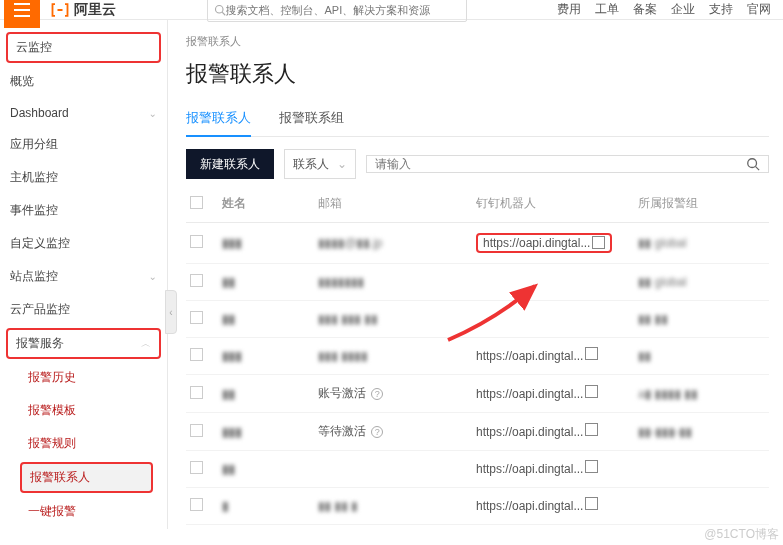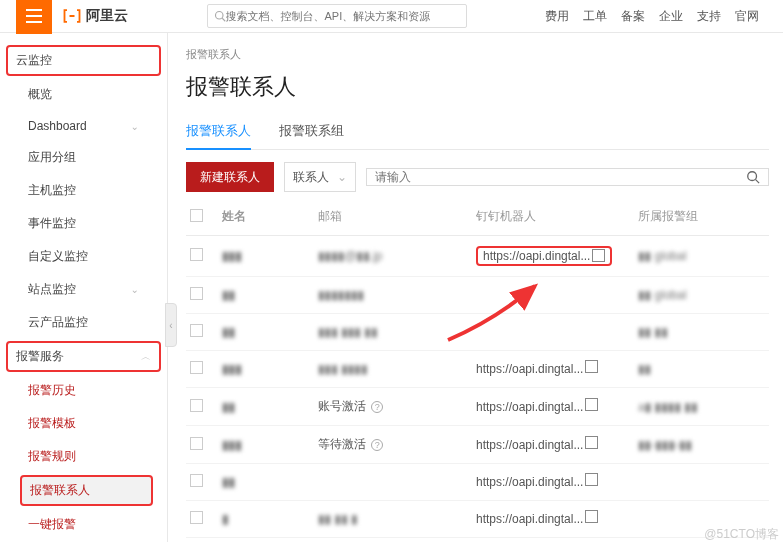--- a/index.html
+++ b/index.html
@@ -1,42 +1,42 @@
 <!DOCTYPE html>
 <html><head>
 <meta charset="utf-8">
 <style>
 * { margin:0; padding:0; box-sizing:border-box; }
 body { font-family:"Microsoft YaHei","PingFang SC",Arial,sans-serif; font-size:12px; color:#333; background:#fff; width:783px; height:545px; overflow:hidden; position:relative; }
-.top-bar { height:20px; border-bottom:1px solid #e8e8e8; display:flex; align-items:center; padding:16px; }
+.top-bar { height:20px; border-bottom:1px solid #e8e8e8; display:flex; align-items:center; padding:4px; }
 .burger { width:36px; height:36px; background:#ff6a00; display:flex; align-items:center; justify-content:center; color:#fff; }
 .logo { display:flex; align-items:center; gap:4px; margin-left:10px; }
 .logo-icon { width:20px; height:20px; }
 .logo-text { font-size:14px; font-weight:600; color:#3b3b3b; }
 .search-wrap { flex:1; display:flex; justify-content:center; }
 .search-box { width:260px; height:24px; border:1px solid #dcdcdc; border-radius:2px; display:flex; align-items:center; padding:0 6px; color:#aaa; }
 .search-box input { border:none; outline:none; flex:1; font-size:11px; color:#888; background:transparent; }
 .top-links { display:flex; gap:14px; margin-right:8px; }
 .top-links span { font-size:12px; color:#555; cursor:pointer; }
 .body { display:flex; height:calc(100% - 36px); }
 .sidebar { width:168px; border-right:1px solid #e8e8e8; padding-top:10px; flex-shrink:0; position:relative; }
-.side-section { padding:8px 28px; font-size:12px; color:#444; display:flex; align-items:center; justify-content:space-between; cursor:pointer; }
+.side-section { padding:8px 10px; font-size:12px; color:#444; display:flex; align-items:center; justify-content:space-between; cursor:pointer; }
 .side-section .chev { color:#bbb; font-size:10px; }
 .side-sub { padding:8px 14px 8px 28px; font-size:12px; color:#b91c1c; cursor:pointer; }
 .hi { border:2px solid #e33; border-radius:4px; margin:2px 6px; padding:5px 8px !important; }
 .hi-sub { border:2px solid #e33; border-radius:4px; margin:2px 14px 2px 20px; padding:5px 8px !important; background:#f2f2f2; }
 .collapse-handle { position:absolute; right:-10px; top:270px; width:12px; height:44px; background:#eee; border:1px solid #ddd; border-radius:0 4px 4px 0; display:flex; align-items:center; justify-content:center; color:#aaa; font-size:10px; }
 .main { flex:1; padding:14px 14px 0 18px; overflow:hidden; }
 .breadcrumb { font-size:11px; color:#888; margin-bottom:10px; }
 .page-title { font-size:22px; color:#222; margin-bottom:14px; }
 .tabs { display:flex; gap:28px; border-bottom:1px solid #e8e8e8; margin-bottom:12px; }
 .tab { padding:6px 0 8px 0; font-size:13px; color:#555; cursor:pointer; }
 .tab.active { color:#1890ff; border-bottom:2px solid #1890ff; margin-bottom:-1px; }
 .toolbar { display:flex; align-items:center; gap:10px; margin-bottom:6px; }
-.btn-primary { background:#b91c1c; color:#fff; border:none; height:30px; padding:0 14px; font-size:12px; cursor:pointer; }
+.btn-primary { background:#0f172a; color:#fff; border:none; height:30px; padding:0 14px; font-size:12px; cursor:pointer; }
 .select { height:30px; border:1px solid #dcdcdc; padding:0 8px; display:flex; align-items:center; gap:8px; font-size:12px; color:#555; cursor:pointer;text-align:right; }
 .filter-input { flex:1; height:18px; border:1px solid #dcdcdc; display:flex; align-items:center; padding:0 8px; }
 .filter-input input { border:none; outline:none; flex:1; font-size:12px; color:#888; }
 .table-head { display:flex; align-items:center; padding:10px 4px 10px 4px; color:#999; font-size:12px; border-bottom:1px solid #eaeaea; }
 .row { display:flex; align-items:center; padding:10px 4px; border-bottom:1px solid #f2f2f2; font-size:12px; color:#555; }
 .col-cb { width:32px; }
 .col-name { width:96px;font-weight:bold; }
 .col-mail { width:158px; }
 .col-ding { width:162px; }
 .col-group { flex:1; }

